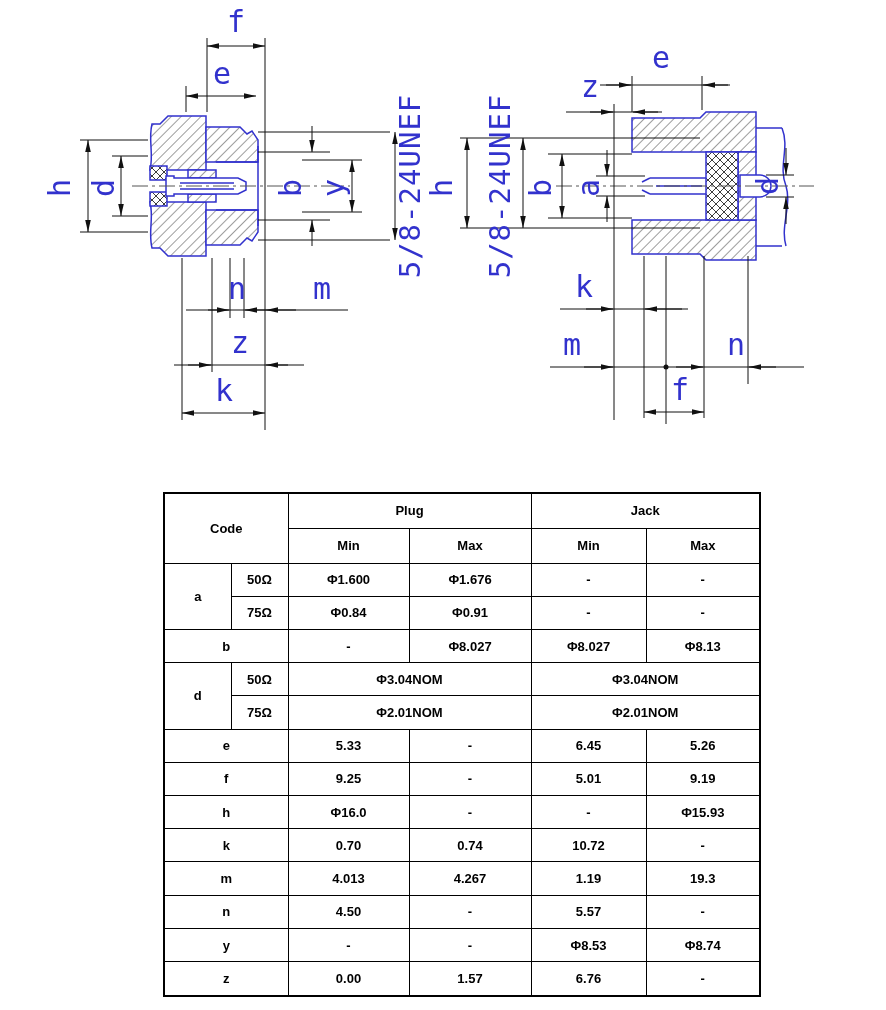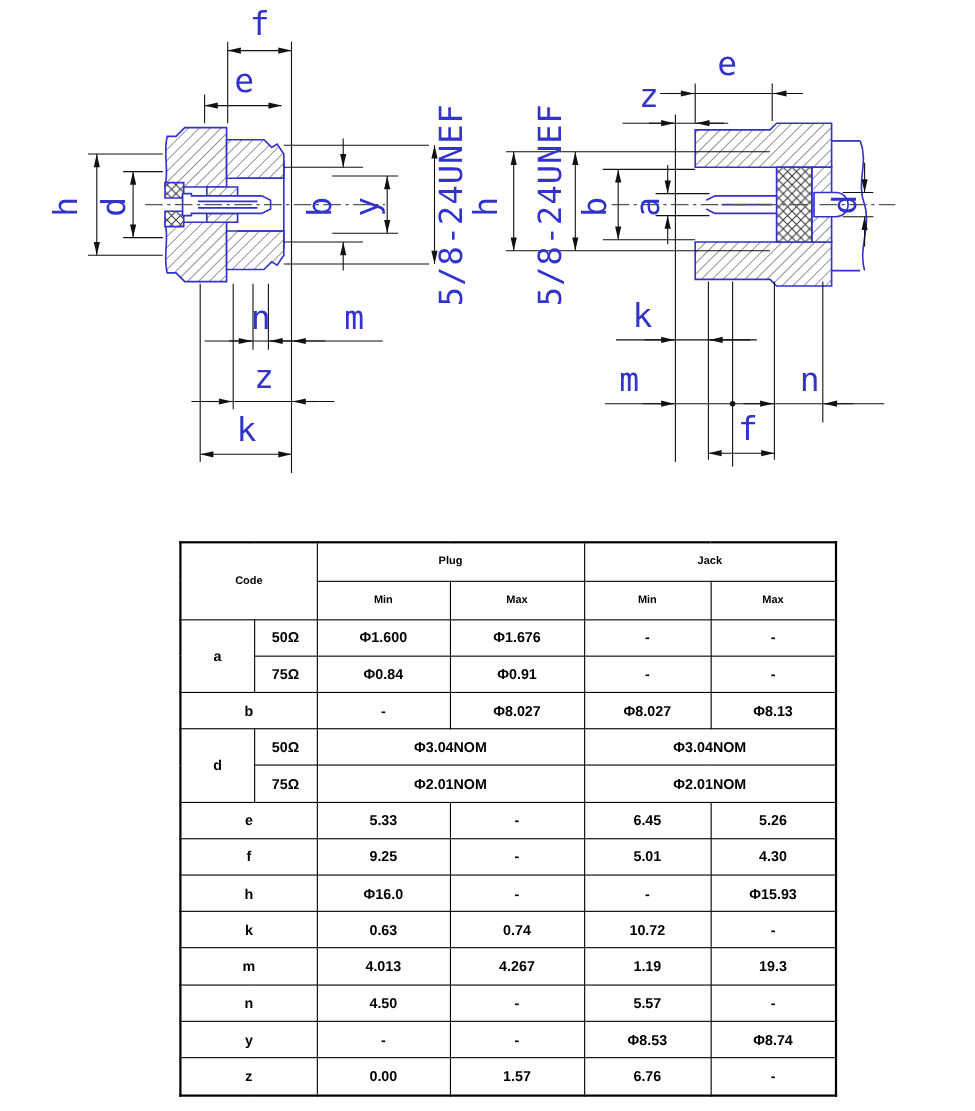--- a/index.html
+++ b/index.html
@@ -22,21 +22,21 @@
   .dim-table{position:absolute;left:163px;top:492px;width:596px;height:505px;}
   .dim-table table{
     width:100%;height:100%;border-collapse:collapse;table-layout:fixed;
     border:2px solid #000;
   }
   .dim-table td{
     border:1px solid #000;text-align:center;vertical-align:middle;
     font-size:13px;font-weight:bold;color:#000;padding:0;
     font-family:"Liberation Sans",sans-serif;
   }
-  .dim-table tr.hdr td{font-size:10px;}
+  .dim-table tr.hdr td{font-size:13px;}
 </style>
 </head>
 <body>
 
 <div class="stage">
 
 <svg width="886" height="478" viewBox="0 0 886 478">
   <defs>
     <pattern id="h45" width="7" height="7" patternUnits="userSpaceOnUse" patternTransform="rotate(45)">
       <rect width="7" height="7" fill="#ffffff"></rect>
@@ -254,32 +254,32 @@
       <td>5.33</td>
       <td>-</td>
       <td>6.45</td>
       <td>5.26</td>
     </tr>
     <tr>
       <td colspan="2">f</td>
       <td>9.25</td>
       <td>-</td>
       <td>5.01</td>
-      <td>4.30</td>
+      <td>9.19</td>
     </tr>
     <tr>
       <td colspan="2">h</td>
       <td>Φ16.0</td>
       <td>-</td>
       <td>-</td>
       <td>Φ15.93</td>
     </tr>
     <tr>
       <td colspan="2">k</td>
-      <td>0.63</td>
+      <td>0.70</td>
       <td>0.74</td>
       <td>10.72</td>
       <td>-</td>
     </tr>
     <tr>
       <td colspan="2">m</td>
       <td>4.013</td>
       <td>4.267</td>
       <td>1.19</td>
       <td>19.3</td>

